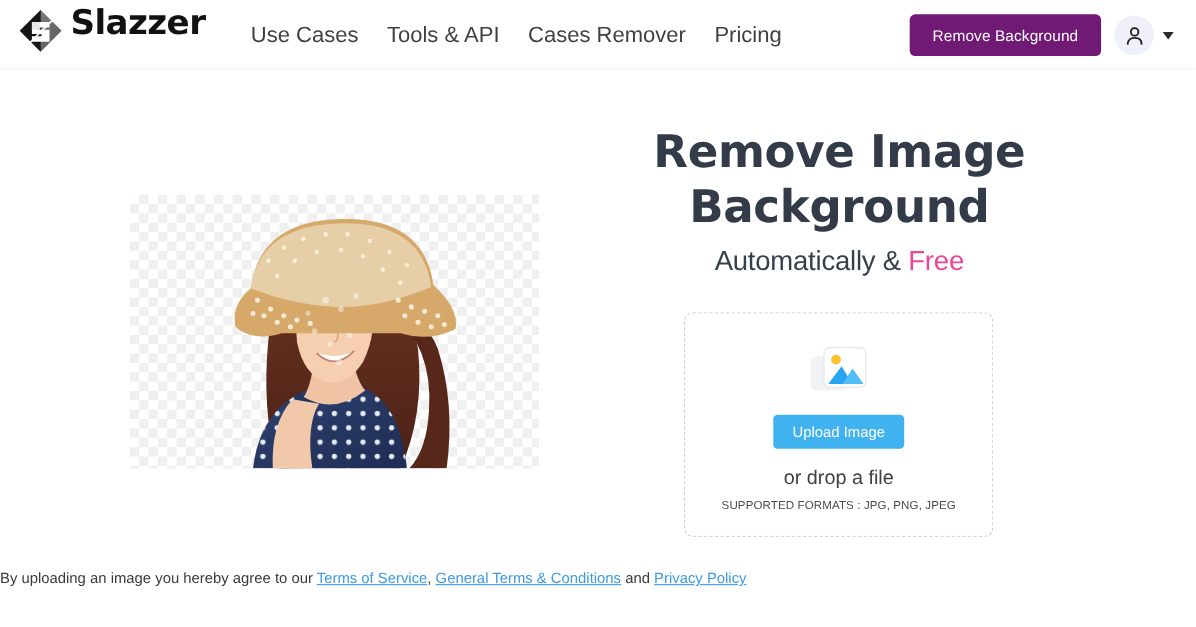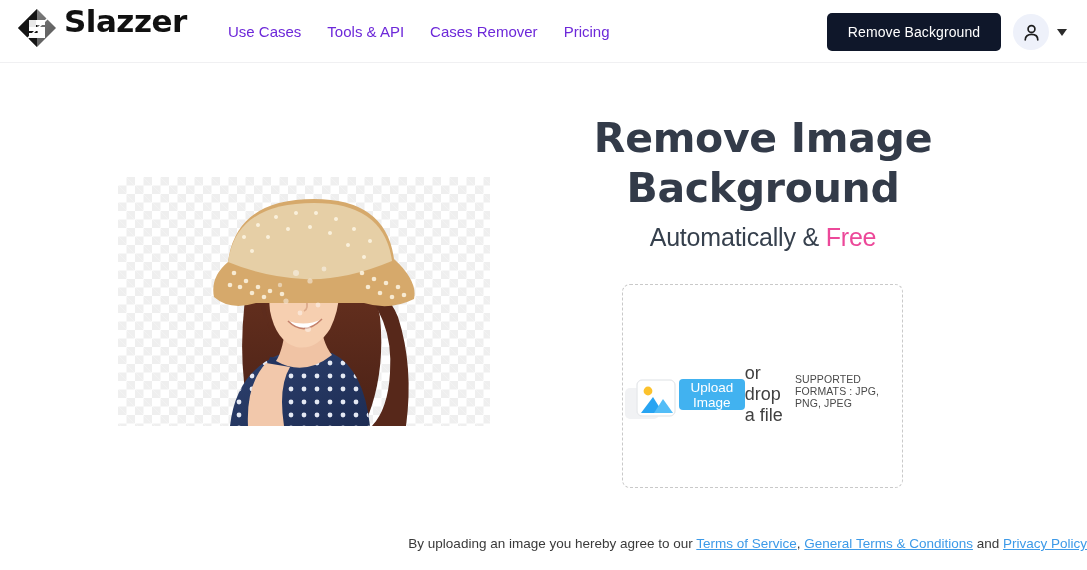--- a/index.html
+++ b/index.html
@@ -52,37 +52,37 @@
 
   .nav {
     position: absolute;
     left: 228px;
     top: 20px;
     display: flex;
     align-items: center;
     gap: 26px;
   }
   .nav-link {
-    font-size: 15px;
-    color: #6d28d9;
+    font-size: 20px;
+    color: #404040;
     text-decoration: none;
     white-space: nowrap;
     cursor: pointer;
     line-height: 24px;
   }
 
   .header-cta {
     position: absolute;
     right: 86px;
     top: 13px;
     width: 174px;
     height: 38px;
     border: none;
     border-radius: 5px;
-    background: #0f172a;
+    background: #701a75;
     color: #ffffff;
     font-size: 14px;
     font-family: "Liberation Sans", sans-serif;
     cursor: pointer;
     letter-spacing: 0.1px;
   }
 
   .account {
     position: absolute;
     right: 20px;
@@ -164,21 +164,21 @@
   .dropzone {
     position: absolute;
     left: 622px;
     top: 220px;
     width: 281px;
     height: 204px;
     border: 1px dashed #c9c9c9;
     border-radius: 8px;
     background: #ffffff;
     display: flex;
-    flex-direction: row;
+    flex-direction: column;
     align-items: center;
     cursor: pointer;
   }
   .dz-icon { margin-top: 27px; width: 56px; height: 48px; }
   .upload-btn {
     margin-top: 17px;
     width: 119px;
     height: 31px;
     border: none;
     border-radius: 4px;
@@ -197,23 +197,23 @@
     margin-top: 9px;
     font-size: 10.5px;
     color: #4a4a4a;
     letter-spacing: 0.1px;
   }
 
   
   .footer {
     position: absolute;
     left: 0;
-    top: 472px;
+    top: 454px;
     width: 1087px;
-    text-align: right;
+    text-align: left;
     font-size: 13.5px;
     color: #3a3a3a;
   }
   .footer a {
     color: #3d9ae8;
     text-decoration: underline;
     cursor: pointer;
   }
 </style>
 </head>

